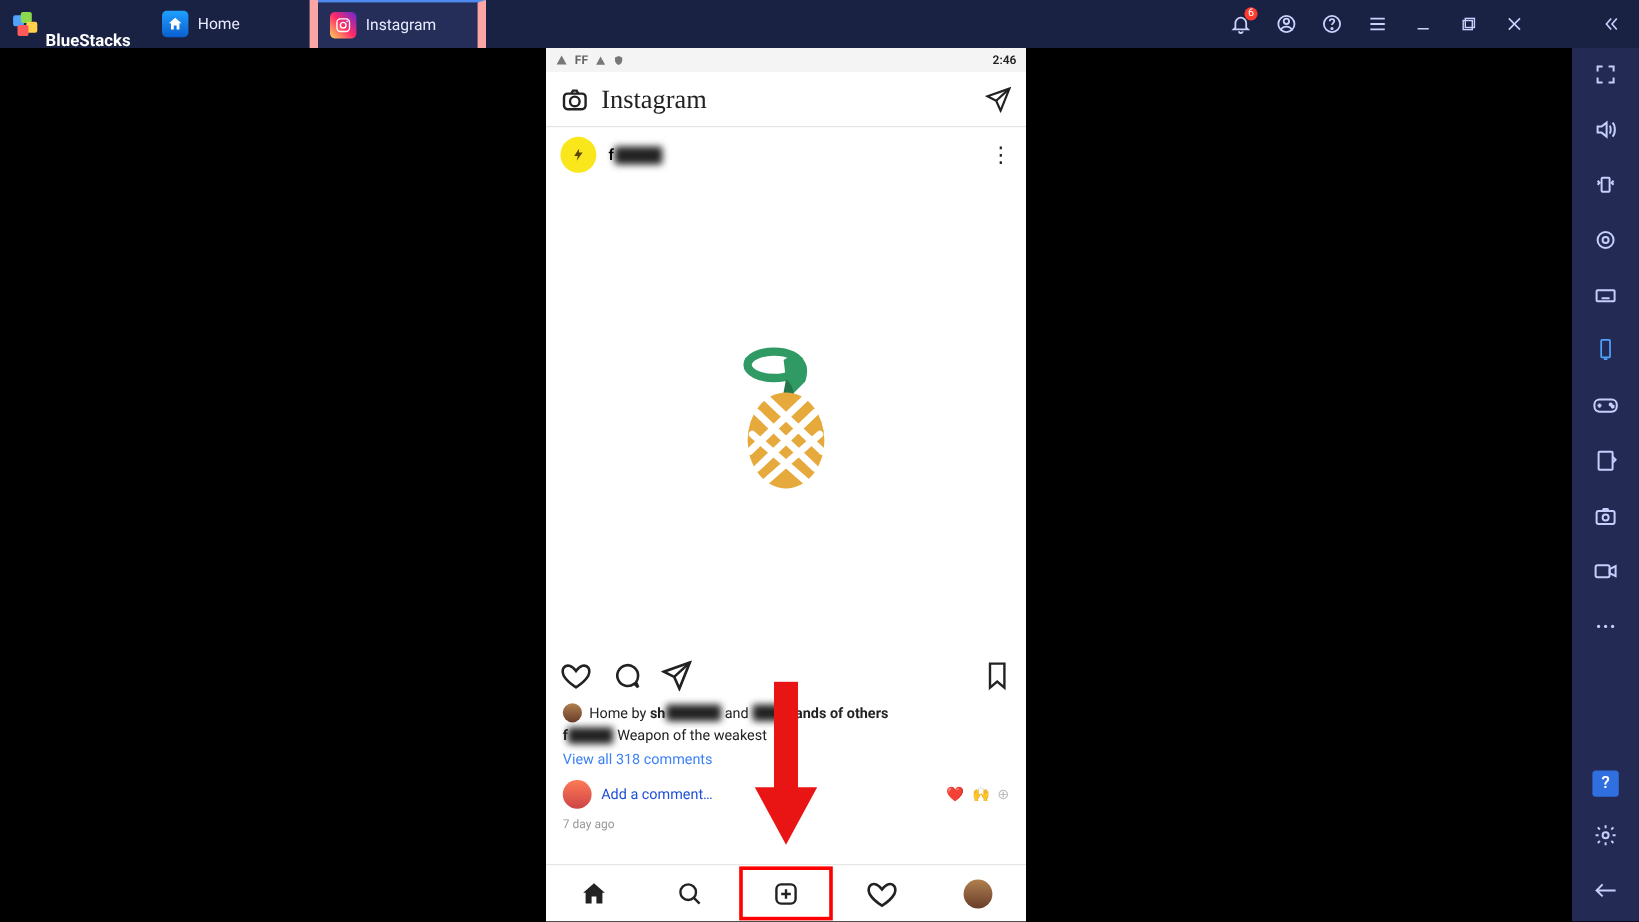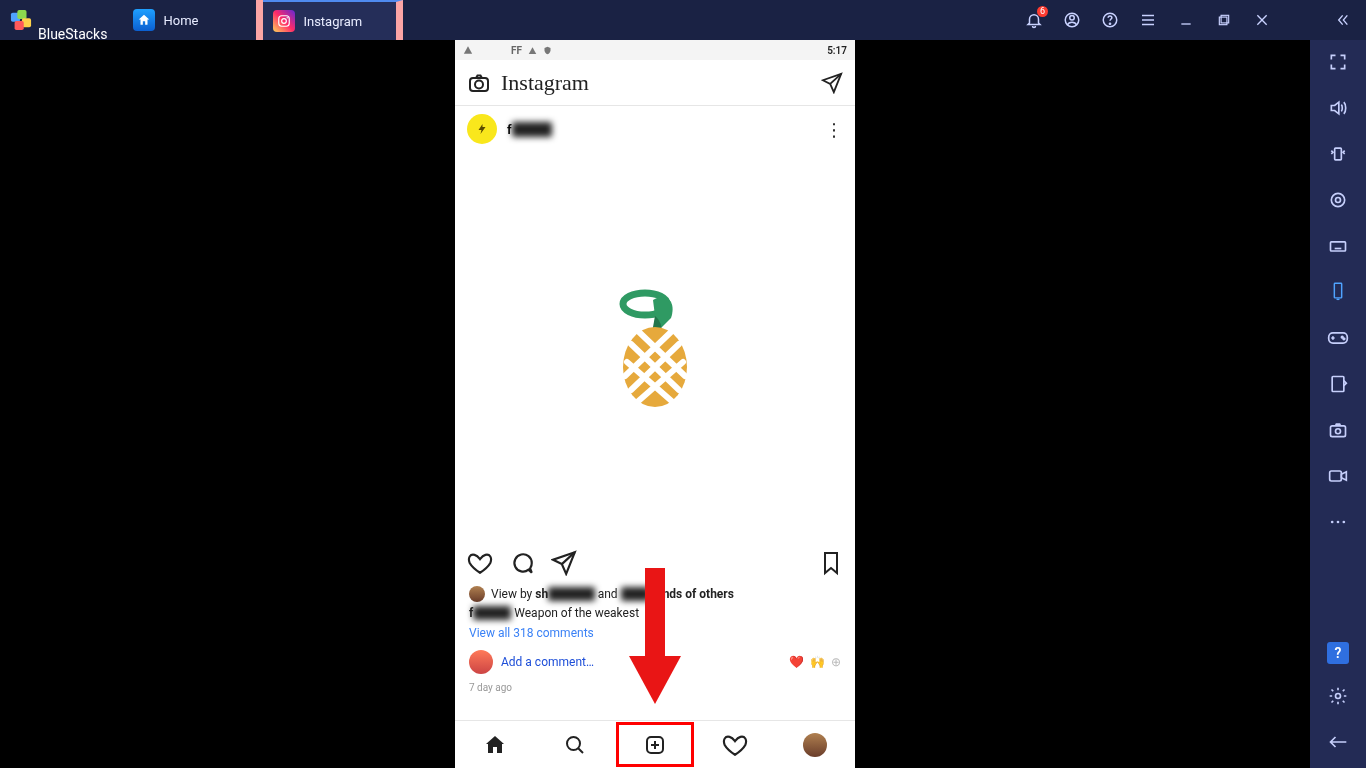--- a/index.html
+++ b/index.html
@@ -2,21 +2,21 @@
 <html><head>
 <meta charset="utf-8">
 <style>
   * { margin: 0; padding: 0; box-sizing: border-box; font-family: -apple-system, BlinkMacSystemFont, "Segoe UI", Roboto, sans-serif; }
   body { background: #000; width: 1366px; height: 768px; overflow: hidden; position: relative; }
 
   
   .titlebar { height: 40px; background: #1a2244; display: flex; align-items: center; color: #dbe2ff; }
   .bs-logo { display: flex; align-items: center; gap: 6px; padding: 0 10px; }
   .bs-logo-icon { width: 22px; height: 22px; }
-  .bs-logo-text { font-weight: 400; font-size: 14px; color: #fff; margin-top: 28px; }
+  .bs-logo-text { font-weight: 700; font-size: 14px; color: #fff; margin-top: 28px; }
   .tabs { display: flex; height: 100%; align-items: stretch; margin-left: 6px; }
   .tab { display: flex; align-items: center; gap: 8px; padding: 0 20px 0 10px; border-right: 7px solid #fca5a5; min-width: 140px; cursor: pointer; }
   .tab.active { background: #252e59; border-top: 2px solid #4f8af0; }
   .tab .app-icon { width: 22px; height: 22px; border-radius: 4px; display:flex; align-items:center; justify-content:center;}
   .home-icon { background: linear-gradient(#1fa0ff,#0b5fd0); }
   .ig-icon-small { background: linear-gradient(45deg,#ffd35a,#ff2a68,#6228d7); }
   .tab .tab-label { font-size: 13px; color: #e8ecff; }
   .titlebar-right { margin-left: auto; display: flex; align-items: center; gap: 18px; padding-right: 14px; }
   .tb-btn { width: 20px; height: 20px; display:flex; align-items:center; justify-content:center; color:#c9d2ff; cursor:pointer; position:relative;}
   .notif-badge { position:absolute; top:-4px; right:-4px; background:#ff3b30; color:#fff; font-size:9px; border-radius:8px; padding:0 3px; line-height:11px;}
@@ -256,29 +256,29 @@
 </div>
 
 <div class="main">
   <div class="phone">
 
     <div class="status-bar">
       <div class="status-left">
         <svg width="10" height="10" viewBox="0 0 24 24">
             <path d="M12 3L2 21h20z" fill="#777"></path>
           </svg>
-        <span style="font-weight:700;margin-left:32px;">FF</span>
+        <span style="font-weight:700;">FF</span>
         <svg width="9" height="9" viewBox="0 0 24 24">
             <path d="M12 3L2 21h20z" fill="#777"></path>
           </svg>
         <svg width="9" height="9" viewBox="0 0 24 24">
             <path d="M12 2l8 3v6c0 5-3.5 9-8 11-4.5-2-8-6-8-11V5z" fill="#777"></path>
           </svg>
       </div>
-      <div class="status-right">5:17</div>
+      <div class="status-right">2:46</div>
     </div>
 
     <div class="ig-header">
       <svg width="24" height="24" viewBox="0 0 24 24" fill="none" stroke="#222" stroke-width="2">
           <rect x="3" y="7" width="18" height="13" rx="3"></rect>
           <circle cx="12" cy="13.5" r="4"></circle>
           <path d="M9 7l1.5-2.5h3L15 7"></path>
         </svg>
       <span class="ig-logo-text">Instagram</span>
       <div class="ig-header-right">
@@ -337,21 +337,21 @@
         <div class="right">
           <svg class="act-btn" width="24" height="26" viewBox="0 0 24 26" fill="none" stroke="#222" stroke-width="2">
               <path d="M6 3h12v20l-6-5-6 5z"></path>
             </svg>
         </div>
       </div>
 
       <div class="likes">
         <div class="mini-av"></div>
         <span>
-          <span>View by </span><b><span>sh</span><span class="blurred">█████</span></b><span> and </span><b><span class="blurred">███</span><span>sands of others</span></b>
+          <span>Home by </span><b><span>sh</span><span class="blurred">█████</span></b><span> and </span><b><span class="blurred">███</span><span>sands of others</span></b>
         </span>
       </div>
 
       <div class="caption">
         <b><span>f</span><span class="blurred">████</span></b><span> Weapon of the weakest</span>
       </div>
 
       <div class="view-comments">View all 318 comments</div>
 
       <div class="add-comment">

